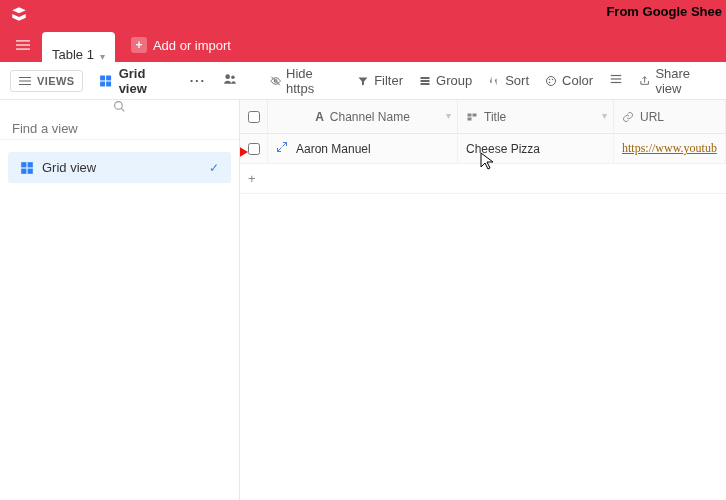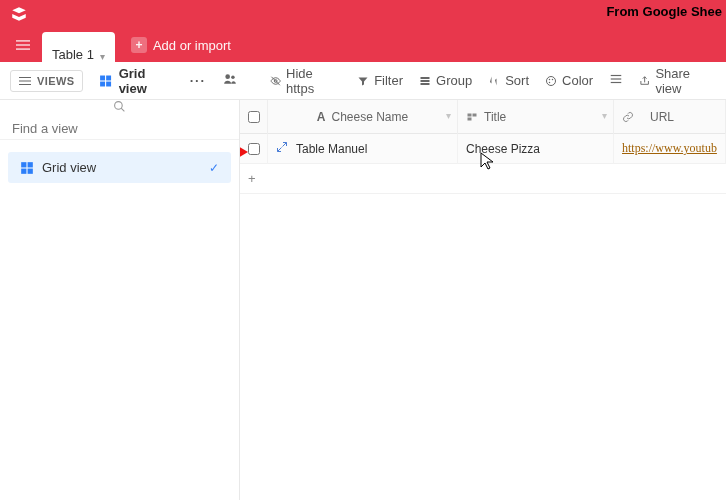--- a/index.html
+++ b/index.html
@@ -25,21 +25,21 @@
   .sidebar .find input { border:none; outline:none; font-size:13px; color:#333; width:100%; }
   .viewrow { display:flex; align-items:center; padding:8px 12px; background:#e9f3fe; border-radius:3px; margin:12px 8px; color:#333; font-size:13px; gap:8px;}
   .viewrow .check { margin-left:auto; color:#3b82f6; font-size:12px;}
   .tablewrap { flex:1; overflow:hidden; position:relative;}
   .colheaders { display:flex; height:34px; border-bottom:1px solid #e8e8e8; background:#fafafa; align-items:center;}
   .hcell { height:34px; display:flex; align-items:center; border-right:1px solid #eee; padding:0 8px; color:#666; font-size:12px; position:relative;}
   .hcell .drop { position:absolute; right:6px; top:10px; opacity:.35; font-size:10px;}
   .cbcell { width:28px; justify-content:center; }
   .chname { width:190px; justify-content:center; gap:6px;}
   .titlecol { width:156px; gap:6px;}
-  .urlcol { flex:1; gap:16px;}
+  .urlcol { flex:1; gap:6px;}
   .datarow { display:flex; height:30px; align-items:center; border-bottom:1px solid #f1f1f1; font-size:12px; color:#333; background:#fbfbfb;}
   .dcell { height:30px; display:flex; align-items:center; border-right:1px solid #f2f2f2; padding:0 8px;}
   .expandicon { color:#4a7dd6; margin-right:8px; }
   .urltext { text-decoration:underline; color:#a16207; white-space:nowrap;font-family:Liberation Serif, serif;}
   .addrow { height:30px; display:flex; align-items:center; padding-left:8px; color:#888; border-bottom:1px solid #f1f1f1;}
   .arrow { position:absolute; top:44px; left:-48px; pointer-events:none;}
   .arrow svg { width:56px; height:16px; }
   input[type=checkbox]{ width:12px; height:12px; }
   .ic { width:12px; height:12px; display:inline-flex; }
   .dots { letter-spacing:1px; font-weight:700; }
@@ -183,21 +183,21 @@
           <line x1="0" y1="8" x2="46" y2="8" stroke="#e11" stroke-width="3"></line>
           <polygon points="46,2 56,8 46,14" fill="#e11"></polygon>
         </svg>
     </div>
     <div class="colheaders">
       <div class="hcell cbcell">
           <input type="checkbox" style="">
         </div>
       <div class="hcell chname">
         <span style="font-weight:600;">A</span>
-        <span>Cheese Name</span>
+        <span>Channel Name</span>
         <span class="drop">▾</span>
       </div>
       <div class="hcell titlecol">
         <svg width="12" height="12" viewBox="0 0 24 24" fill="#888">
             <rect x="3" y="5" width="8" height="6"></rect>
             <rect x="13" y="5" width="8" height="6"></rect>
             <rect x="3" y="13" width="8" height="6"></rect>
           </svg>
         <span>Title</span>
         <span class="drop">▾</span>
@@ -214,21 +214,21 @@
     <div class="datarow">
       <div class="dcell cbcell">
           <input type="checkbox" style="">
         </div>
       <div class="dcell" style="width:190px">
         <span class="expandicon">
           <svg width="12" height="12" viewBox="0 0 24 24" fill="none" stroke="#4a7dd6" stroke-width="2">
               <path d="M14 3h7v7M10 21H3v-7M21 3l-8 8M3 21l8-8"></path>
             </svg>
         </span>
-        <span>Table Manuel</span>
+        <span>Aaron Manuel</span>
       </div>
       <div class="dcell" style="width:156px">
         <span>Cheese Pizza</span>
       </div>
       <div class="dcell" style="flex:1">
         <span class="urltext">https://www.youtub</span>
       </div>
     </div>
 
     <div class="addrow">

